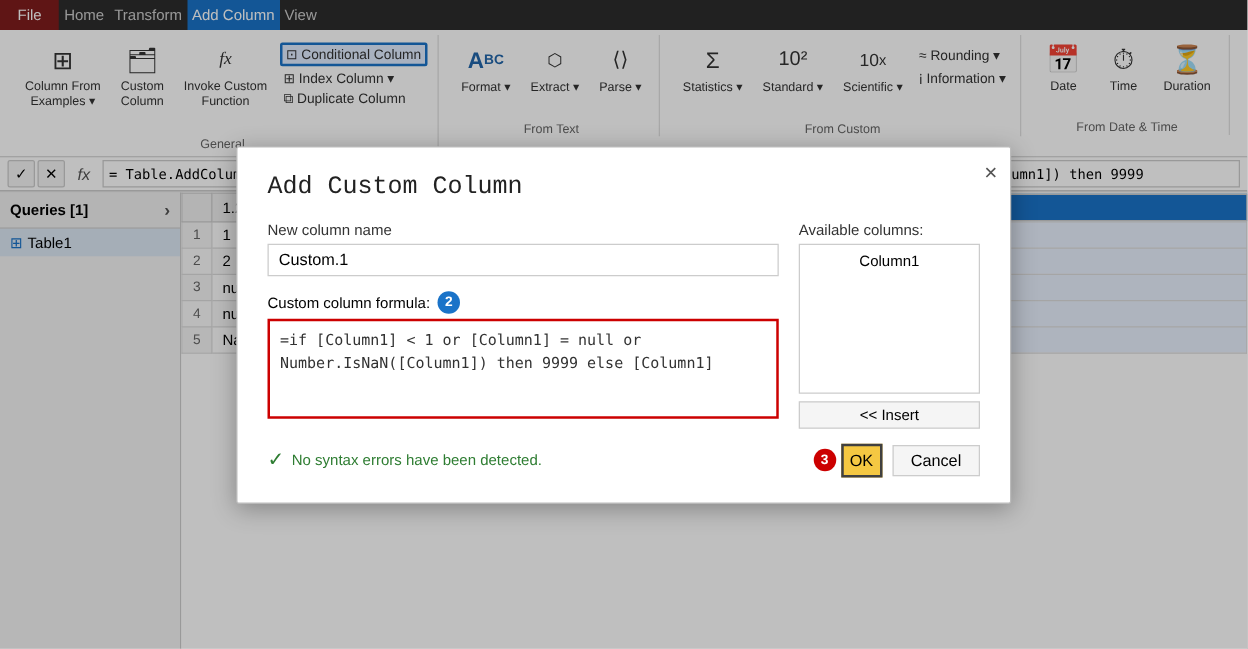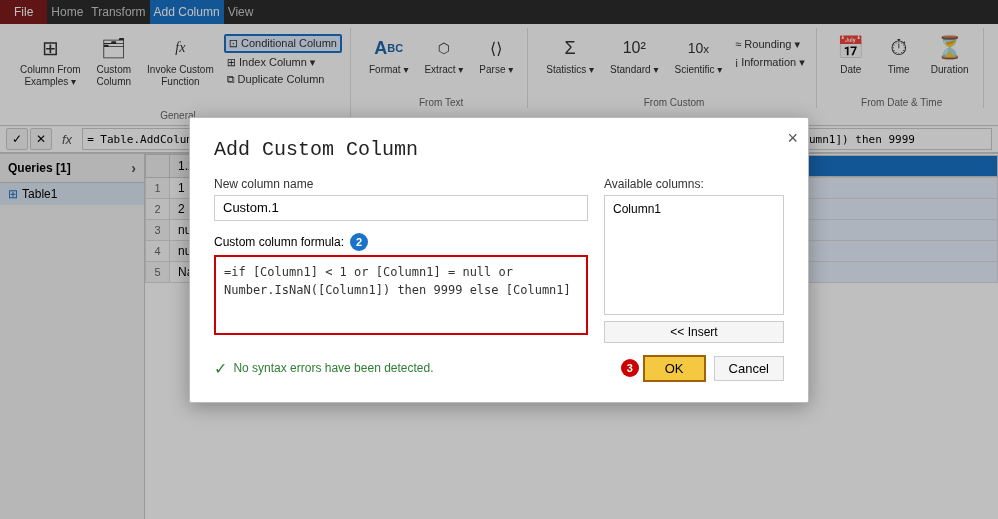--- a/index.html
+++ b/index.html
@@ -57,29 +57,29 @@
     .dialog-close { position: absolute; top: 10px; right: 10px; cursor: pointer; font-size: 18px; color: #555; background: none; border: none; }
     .dialog-label { font-size: 12px; color: #333; margin-bottom: 4px; }
     .dialog-input { width: 100%; border: 1px solid #ccc; padding: 4px 8px; font-size: 13px; margin-bottom: 12px; height: 26px; }
     .dialog-formula-area { border: 2px solid #cc0000; padding: 6px 8px; min-height: 80px; font-size: 12px; font-family: 'Consolas', monospace; color: #333; background: #fff; margin-bottom: 4px; line-height: 1.5; }
     .formula-label { display: flex; align-items: center; gap: 6px; margin-bottom: 4px; }
     .formula-badge { background: #1a73c8; color: #fff; border-radius: 50%; width: 18px; height: 18px; display: flex; align-items: center; justify-content: center; font-size: 11px; font-weight: bold; }
     .dialog-link { color: #1a73c8; font-size: 12px; cursor: pointer; text-decoration: none; }
     .dialog-footer { display: flex; align-items: center; justify-content: space-between; margin-top: 12px; }
     .dialog-status { display: flex; align-items: center; gap: 6px; color: #2e7d32; font-size: 12px; }
     .dialog-footer-btns { display: flex; gap: 8px; align-items: center; }
-    .btn-ok { background: #f5c842; border: 2px solid #a16207; padding: 4px 20px; cursor: pointer; font-size: 13px; font-weight: 500; }
+    .btn-ok { background: #f5c842; border: 2px solid #404040; padding: 4px 5px; cursor: pointer; font-size: 13px; font-weight: 500; }
     .btn-cancel { background: #f5f5f5; border: 1px solid #ccc; padding: 4px 14px; cursor: pointer; font-size: 13px; }
     .available-cols-label { font-size: 12px; color: #333; margin-bottom: 4px; }
-    .available-cols-list { border: 1px solid #ccc; min-height: 120px; background: #fff; padding: 4px; }
+    .available-cols-list { border: 1px solid #ccc; min-height: 120px; background: #fff; padding: 4px; text-align: center; }
     .available-col-item { padding: 2px 4px; font-size: 12px; cursor: pointer; }
     .insert-btn { display: block; text-align: center; border: 1px solid #ccc; background: #f5f5f5; padding: 3px 8px; font-size: 12px; cursor: pointer; margin-top: 6px; width: 100%; }
     .dialog-body { display: flex; gap: 16px; }
     .dialog-left { flex: 1; }
-    .dialog-right { width: 180px; }
+    .dialog-right { width: 145px; }
     .badge-3 { background: #cc0000; color: #fff; border-radius: 50%; width: 18px; height: 18px; display: flex; align-items: center; justify-content: center; font-size: 11px; font-weight: bold; }
 
     .checkmark-icon { color: #2e7d32; font-size: 16px; }
   </style>
 </head>
 <body>
 
 <div class="ribbon">
   <div class="ribbon-tabs">
     <div class="ribbon-tab file">File</div>

